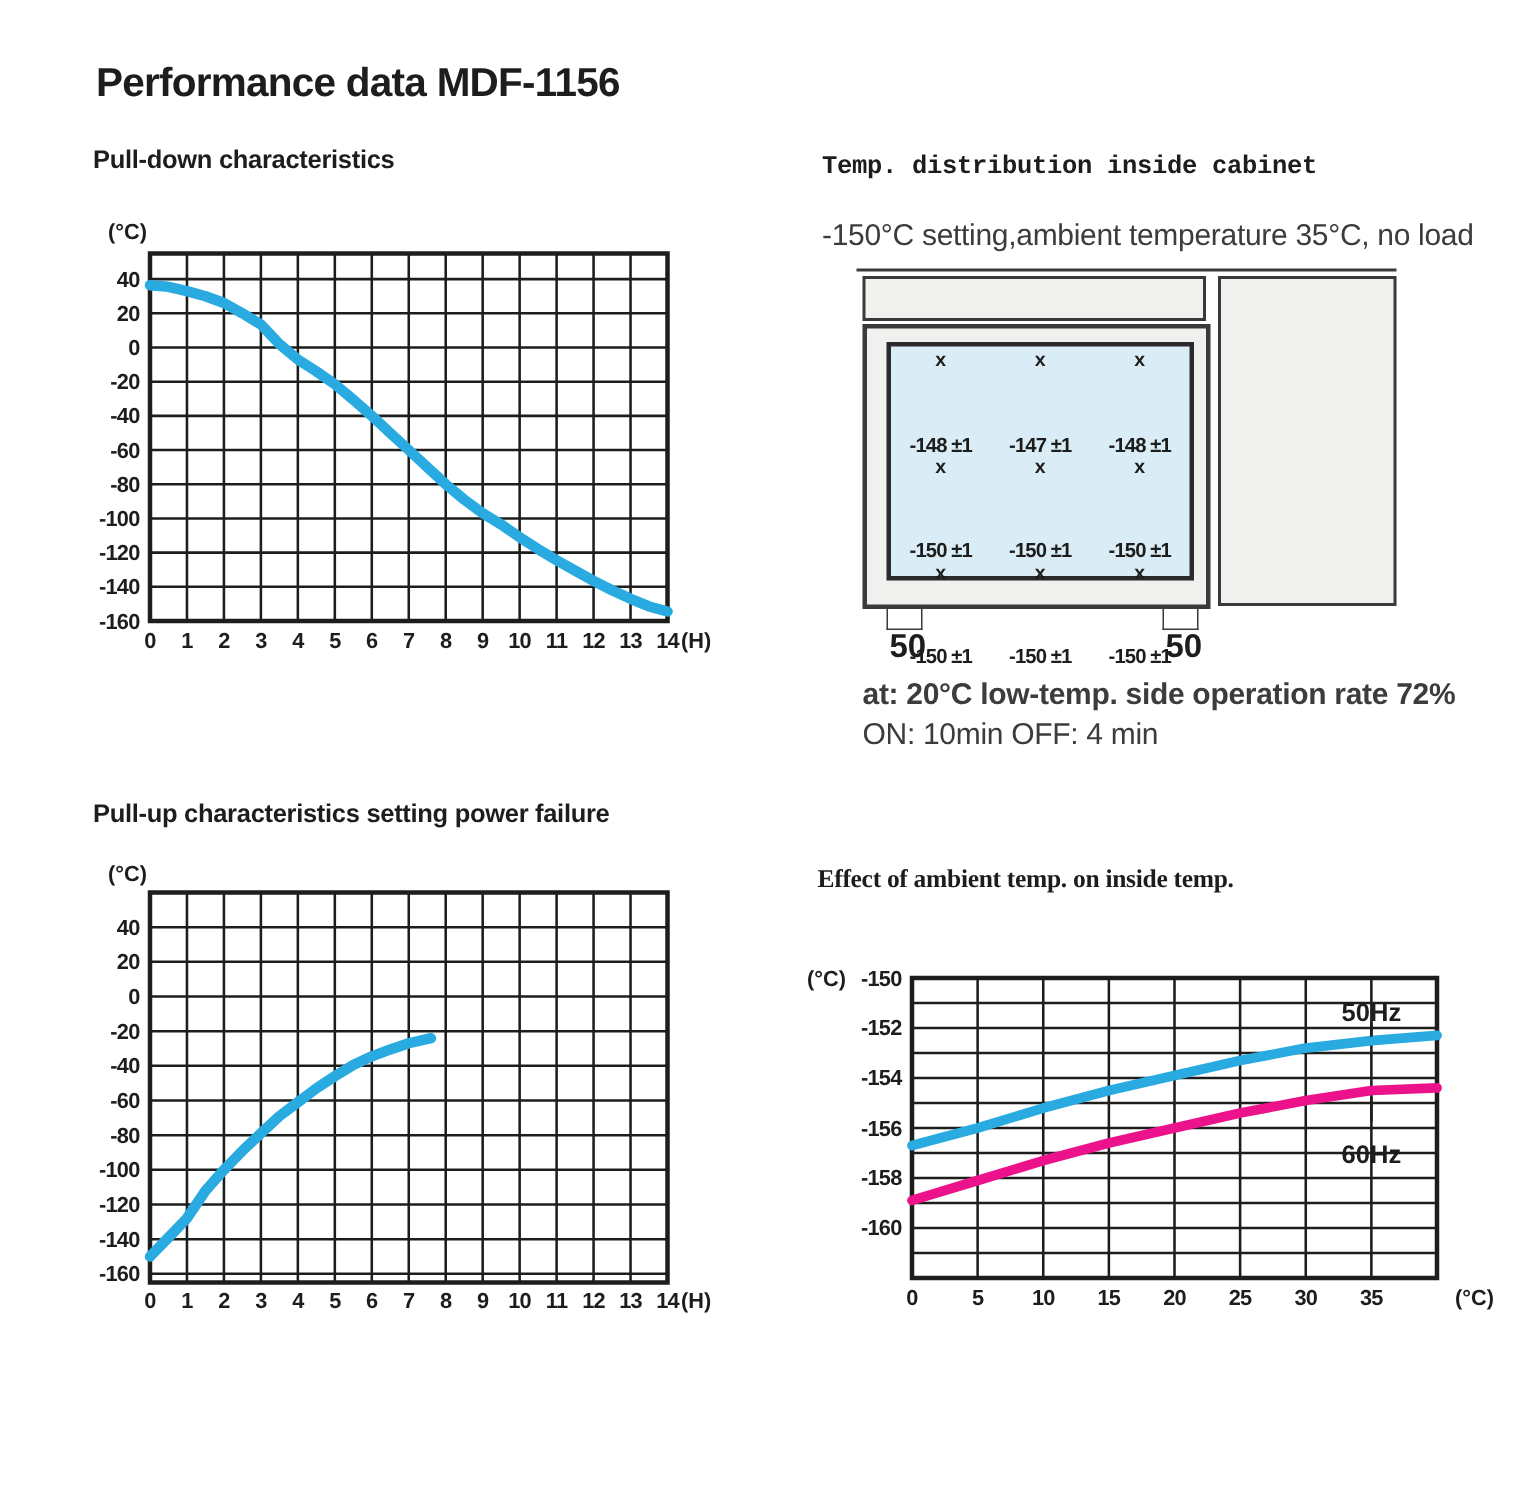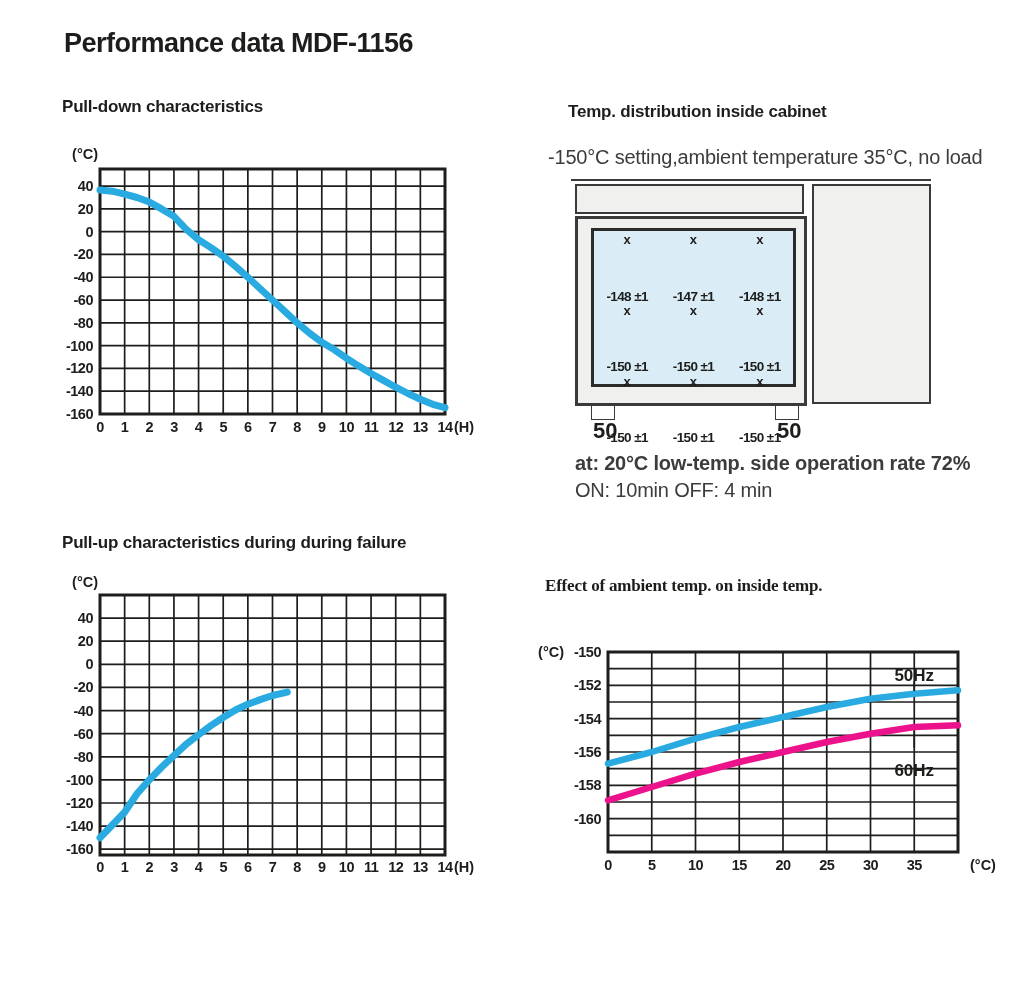--- a/index.html
+++ b/index.html
@@ -1,21 +1,21 @@
 <!DOCTYPE html>
 <html><head>
 <meta charset="utf-8">
 <style>
   html,body{margin:0;padding:0;background:#ffffff;}
   body{width:1024px;height:994px;position:relative;font-family:"Liberation Sans","DejaVu Sans",sans-serif;color:#1d1d1b;overflow:hidden;}
   .abs{position:absolute;}
-  .page-title{left:64px;top:28px;font-size:27px;font-weight:bold;letter-spacing:-0.5px;}
+  .page-title{left:64px;top:40px;font-size:27px;font-weight:bold;letter-spacing:-0.5px;}
   .sec-head{font-size:17px;font-weight:bold;letter-spacing:-0.2px;text-align:center;}
   #head-pulldown{left:62px;top:97px;}
-  #head-tempdist{left:568px;top:102px;}
+  #head-tempdist{left:548px;top:102px;font-family:Liberation Mono, monospace;}
   #head-pullup{left:62px;top:533px;}
   #head-ambient{left:545px;top:576px;font-family:Liberation Serif, serif;}
   .body-text{font-size:20px;color:#3c3c3b;letter-spacing:-0.2px;}
   #condition{left:548px;top:146px;}
   #note1{left:575px;top:452px;font-weight:bold;}
   #note2{left:575px;top:479px;}
   svg text{font-family:"Liberation Sans","DejaVu Sans",sans-serif;font-weight:bold;fill:#1d1d1b;}
   .chart-box{position:absolute;}
   
   #cabinet{left:571px;top:178px;width:362px;height:260px;}
@@ -34,21 +34,21 @@
   #dim-l{left:20px;} #dim-l-lab{left:22px;}
   #dim-r{left:204px;} #dim-r-lab{left:206px;}
 </style>
 </head>
 <body>
 
 <div class="abs page-title">Performance data MDF-1156</div>
 
 <div class="abs sec-head" id="head-pulldown">Pull-down characteristics</div>
 <div class="abs sec-head" id="head-tempdist">Temp. distribution inside cabinet</div>
-<div class="abs sec-head" id="head-pullup">Pull-up characteristics during during failure</div>
+<div class="abs sec-head" id="head-pullup">Pull-up characteristics setting power failure</div>
 <div class="abs sec-head" id="head-ambient">Effect of ambient temp. on inside temp.</div>
 
 <div class="abs body-text" id="condition">-150°C setting,ambient temperature 35°C, no load</div>
 <div class="abs body-text" id="note1">at: 20°C low-temp. side operation rate 72%</div>
 <div class="abs body-text" id="note2">ON: 10min  OFF: 4 min</div>
 
 <div class="chart-box" style="left:52px;top:140px;">
   <svg id="svg-pulldown" width="455" height="305">
       <line x1="72.64285714285714" y1="29" x2="72.64285714285714" y2="274" stroke="#1d1d1b" stroke-width="1.7"></line>
       <line x1="97.28571428571428" y1="29" x2="97.28571428571428" y2="274" stroke="#1d1d1b" stroke-width="1.7"></line>

